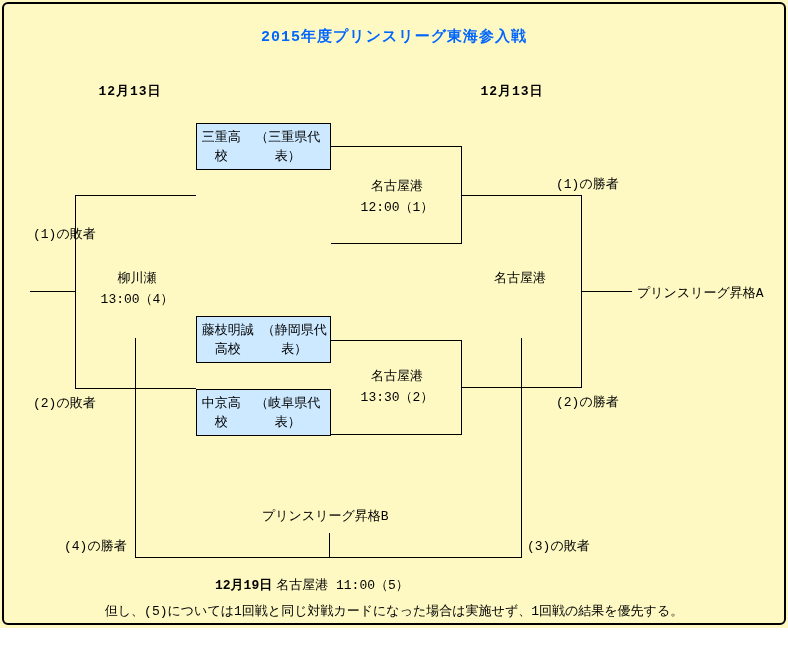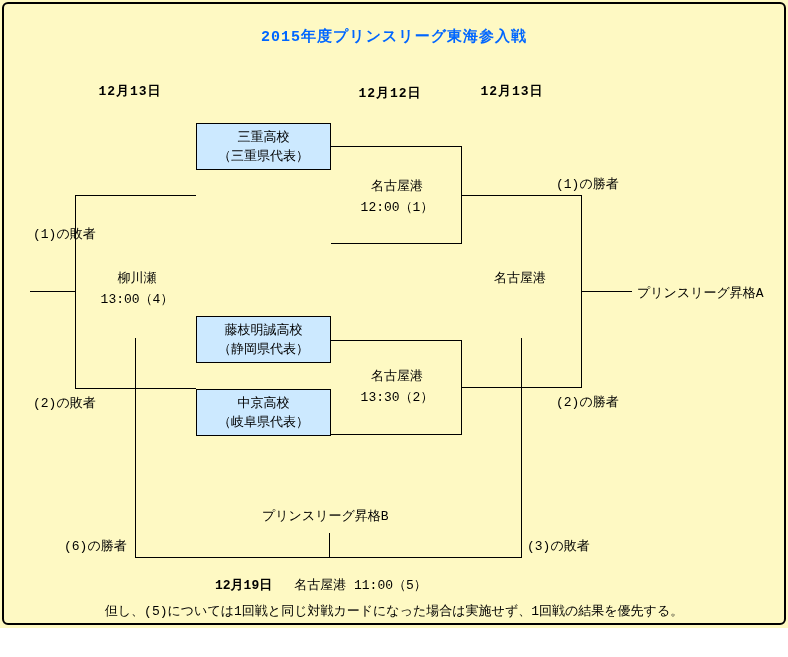--- a/index.html
+++ b/index.html
@@ -34,47 +34,46 @@
   .colh{
     position:absolute;width:120px;text-align:center;
     font-size:13px;font-weight:bold;letter-spacing:1px;
   }
   .hl{position:absolute;height:1px;background:var(--line);}
   .vl{position:absolute;width:1px;background:var(--line);}
   .tbox{
     position:absolute;left:196px;width:135px;height:47px;
     background:var(--box-fill);border:1px solid var(--line);
     box-sizing:border-box;
-    display:flex;flex-direction:column;justify-content:center;align-items:center;
+    display:flex;flex-direction:row;justify-content:center;align-items:center;
     font-size:13px;line-height:19px;text-align:center;
   }
   .mlabel{
     position:absolute;width:130px;text-align:center;
     font-size:13px;line-height:21px;
   }
   .slabel{position:absolute;font-size:13px;white-space:nowrap;}
   .final{position:absolute;top:576px;left:215px;font-size:13px;white-space:nowrap;}
   .final .fdate{font-weight:bold;}
-  .final .fdetails{margin-left:22px;}
+  .final .fdetails{margin-left:4px;}
   .note{
     position:absolute;top:602px;left:0;width:100%;
     text-align:center;font-size:13px;white-space:nowrap;
   }
 </style>
 </head>
 <body>
 
 <div class="stage">
 
   <div class="frame"></div>
 
   <div class="title">2015年度プリンスリーグ東海参入戦</div>
 
   <div class="colh" style="left:70px;top:82px;">12月13日</div>
-  <div class="colh" style="left:330px;top:84px;">12月12日</div>
   <div class="colh" style="left:452px;top:82px;">12月13日</div>
 
   <div class="tbox" style="top:123px;">
     <span>三重高校</span>
     <span>（三重県代表）</span>
   </div>
   <div class="tbox" style="top:316px;">
     <span>藤枝明誠高校</span>
     <span>（静岡県代表）</span>
   </div>
@@ -119,21 +118,21 @@
   </div>
   <div class="mlabel" style="left:72px;top:268px;">
     <div>柳川瀬</div>
     <div>13:00（4）</div>
   </div>
 
   <div class="slabel" style="left:33px;top:177px;margin-top:48px;">(1)の敗者</div>
   <div class="slabel" style="left:33px;top:394px;">(2)の敗者</div>
   <div class="slabel" style="left:556px;top:175px;">(1)の勝者</div>
   <div class="slabel" style="left:556px;top:393px;">(2)の勝者</div>
-  <div class="slabel" style="left:64px;top:537px;">(6)の勝者</div>
+  <div class="slabel" style="left:64px;top:537px;">(4)の勝者</div>
   <div class="slabel" style="left:527px;top:537px;">(3)の敗者</div>
 
   <div class="slabel" style="left:637px;top:284px;">プリンスリーグ昇格A</div>
   <div class="slabel" style="left:262px;top:507px;">プリンスリーグ昇格B</div>
 
   <div class="final">
     <span class="fdate">12月19日</span><span class="fdetails">名古屋港 11:00（5）</span>
   </div>
 
   <div class="note">但し、(5)については1回戦と同じ対戦カードになった場合は実施せず、1回戦の結果を優先する。</div>

